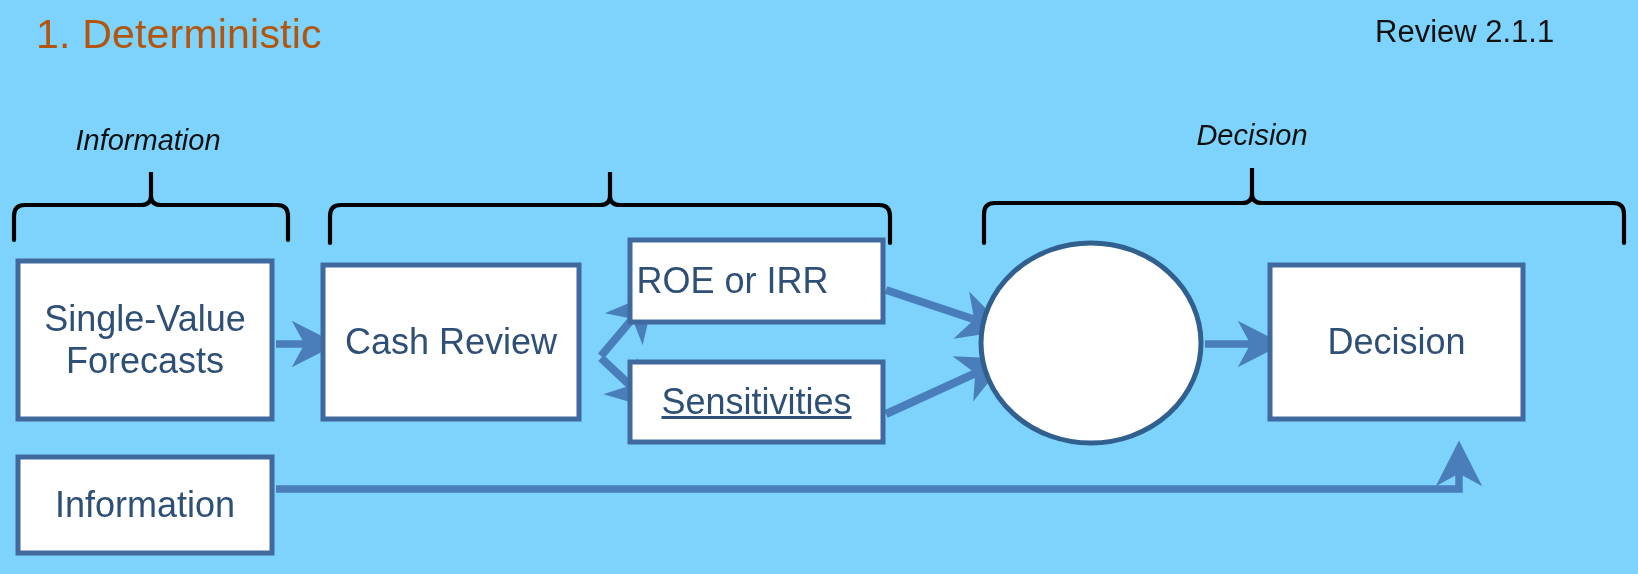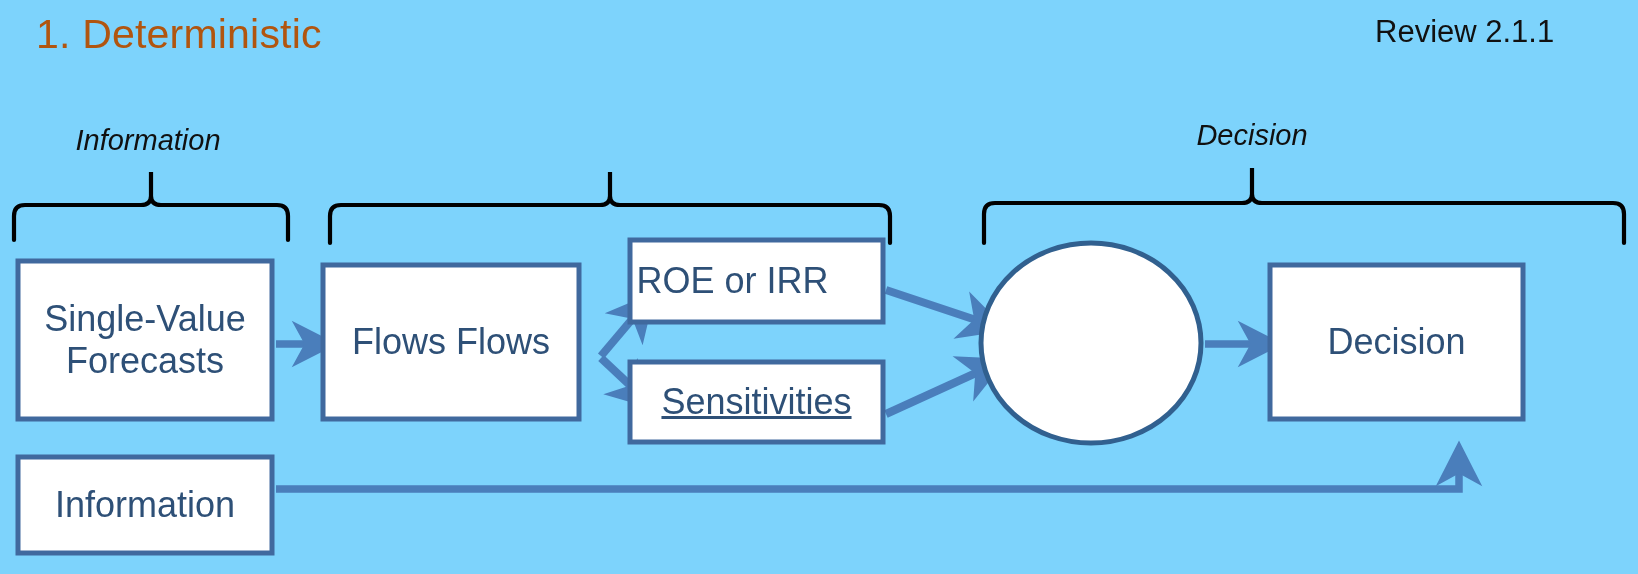--- a/index.html
+++ b/index.html
@@ -121,21 +121,21 @@
     <ellipse cx="1091" cy="343" rx="110" ry="100" fill="#FFFFFF" stroke="#31608F" stroke-width="5"></ellipse>
     <rect x="1270" y="265" width="253" height="154" fill="#FFFFFF" stroke="#40699E" stroke-width="5"></rect>
     <rect x="18" y="457" width="254" height="96" fill="#FFFFFF" stroke="#40699E" stroke-width="5"></rect>
   </svg>
 
   <div class="node-label" style="left:18px; top:261px; width:254px; height:158px;">
     <span style="white-space:pre-line;">Single-Value
 Forecasts</span>
   </div>
   <div class="node-label" style="left:323px; top:265px; width:256px; height:154px;">
-    <span>Flows Flows</span>
+    <span>Cash Review</span>
   </div>
   <div class="node-label" style="left:606px; top:240px; width:253px; height:82px;">
     <span>ROE or IRR</span>
   </div>
   <div class="node-label" style="left:630px; top:362px; width:253px; height:80px;text-decoration:underline;">
     <span>Sensitivities</span>
   </div>
   <div class="node-label" style="left:1270px; top:265px; width:253px; height:154px;">
     <span>Decision</span>
   </div>

